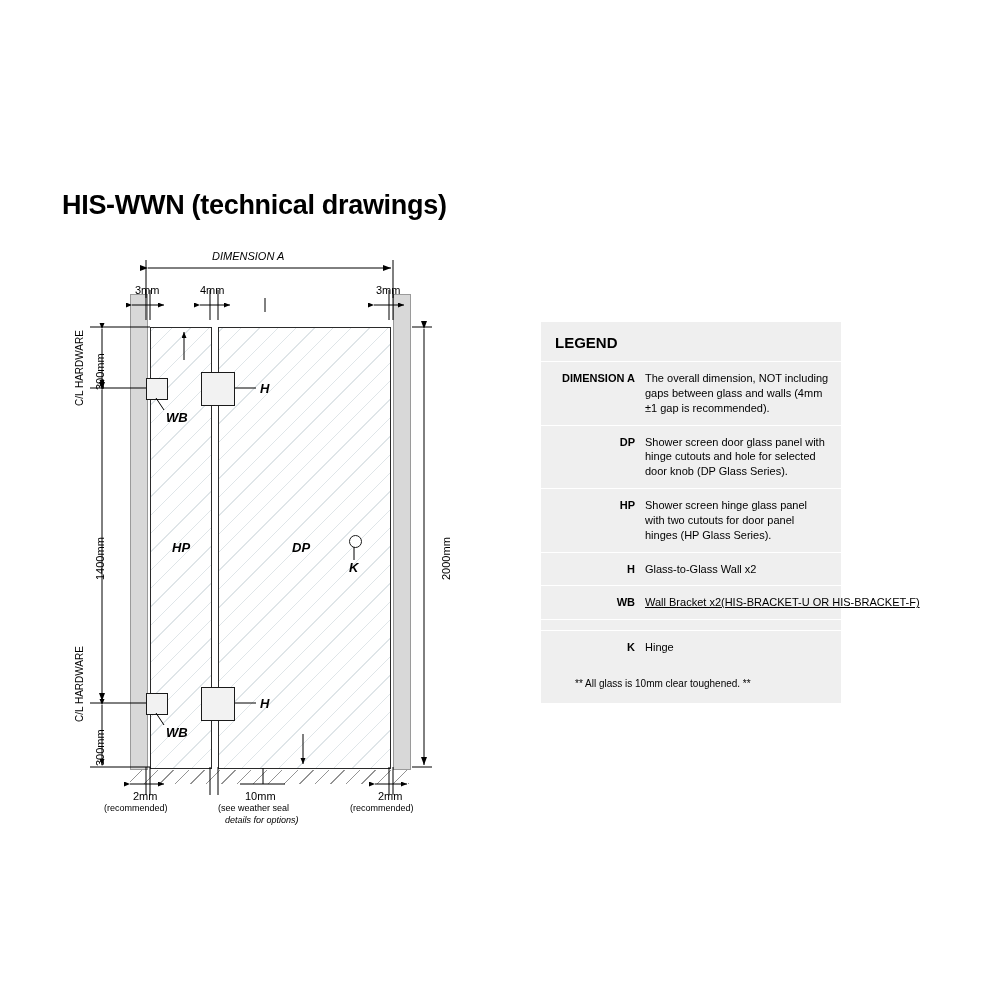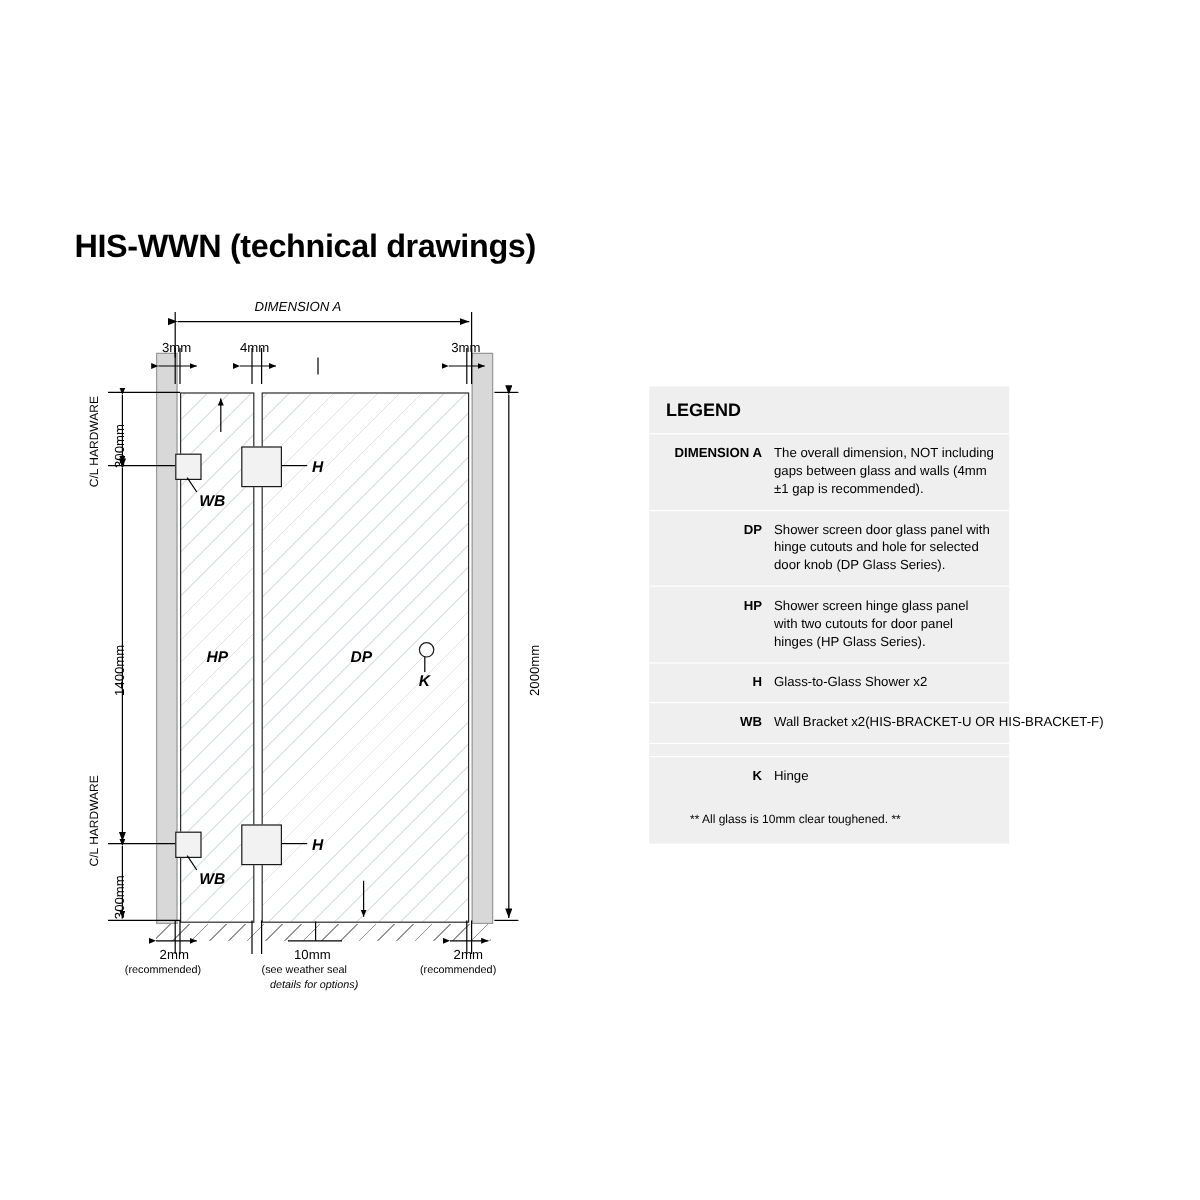--- a/index.html
+++ b/index.html
@@ -129,21 +129,21 @@
     font-weight: bold;
     padding-right: 10px;
     box-sizing: border-box;
     line-height: 1.35;
   }
   .lrow .val {
     flex: 1 1 auto;
     line-height: 1.35;
     padding-right: 6px;
   }
-  .lrow.wide .val { white-space: nowrap; }
+  .lrow.wide .val { white-space: nowrap; text-decoration: underline; }
   .lrow.spacer { height: 10px; padding: 0; }
   #legend .footnote {
     padding: 14px 10px 14px 34px;
     font-size: 10px;
   }
 </style>
 </head>
 <body>
 
 <div class="page">
@@ -278,21 +278,21 @@
     <div class="lrow">
       <div class="key">DP</div>
       <div class="val">Shower screen door glass panel with hinge cutouts and hole for selected door knob (DP Glass Series).</div>
     </div>
     <div class="lrow">
       <div class="key">HP</div>
       <div class="val">Shower screen hinge glass panel with two cutouts for door panel hinges (HP Glass Series).</div>
     </div>
     <div class="lrow">
       <div class="key">H</div>
-      <div class="val">Glass-to-Glass Shower x2</div>
+      <div class="val">Glass-to-Glass Wall x2</div>
     </div>
     <div class="lrow wide">
       <div class="key">WB</div>
       <div class="val">Wall Bracket x2(HIS-BRACKET-U OR HIS-BRACKET-F)</div>
     </div>
     <div class="lrow spacer"></div>
     <div class="lrow">
       <div class="key">K</div>
       <div class="val">Hinge</div>
     </div>

